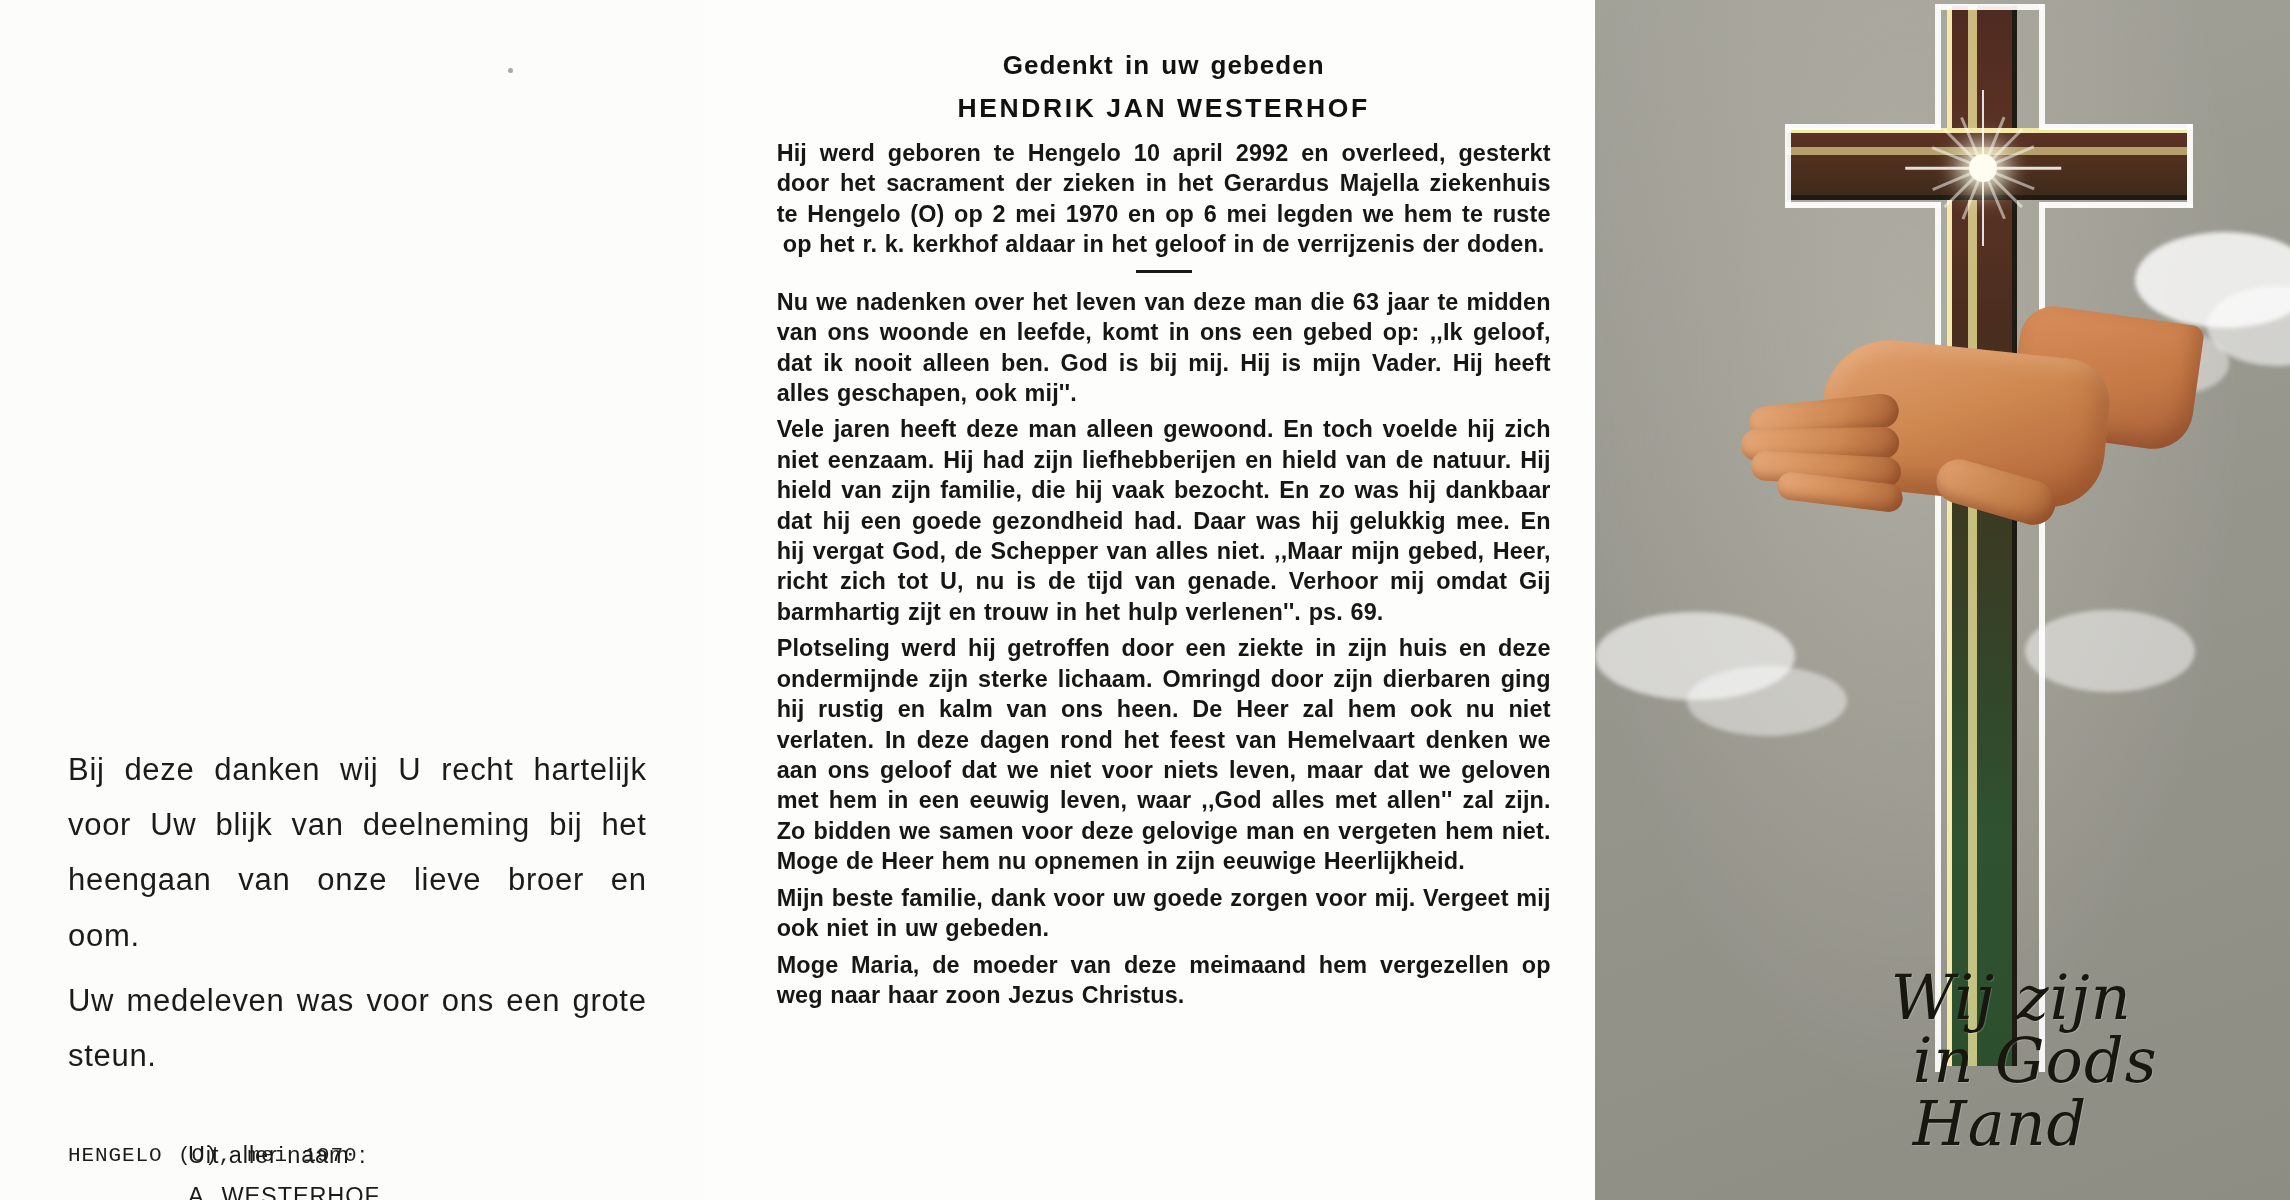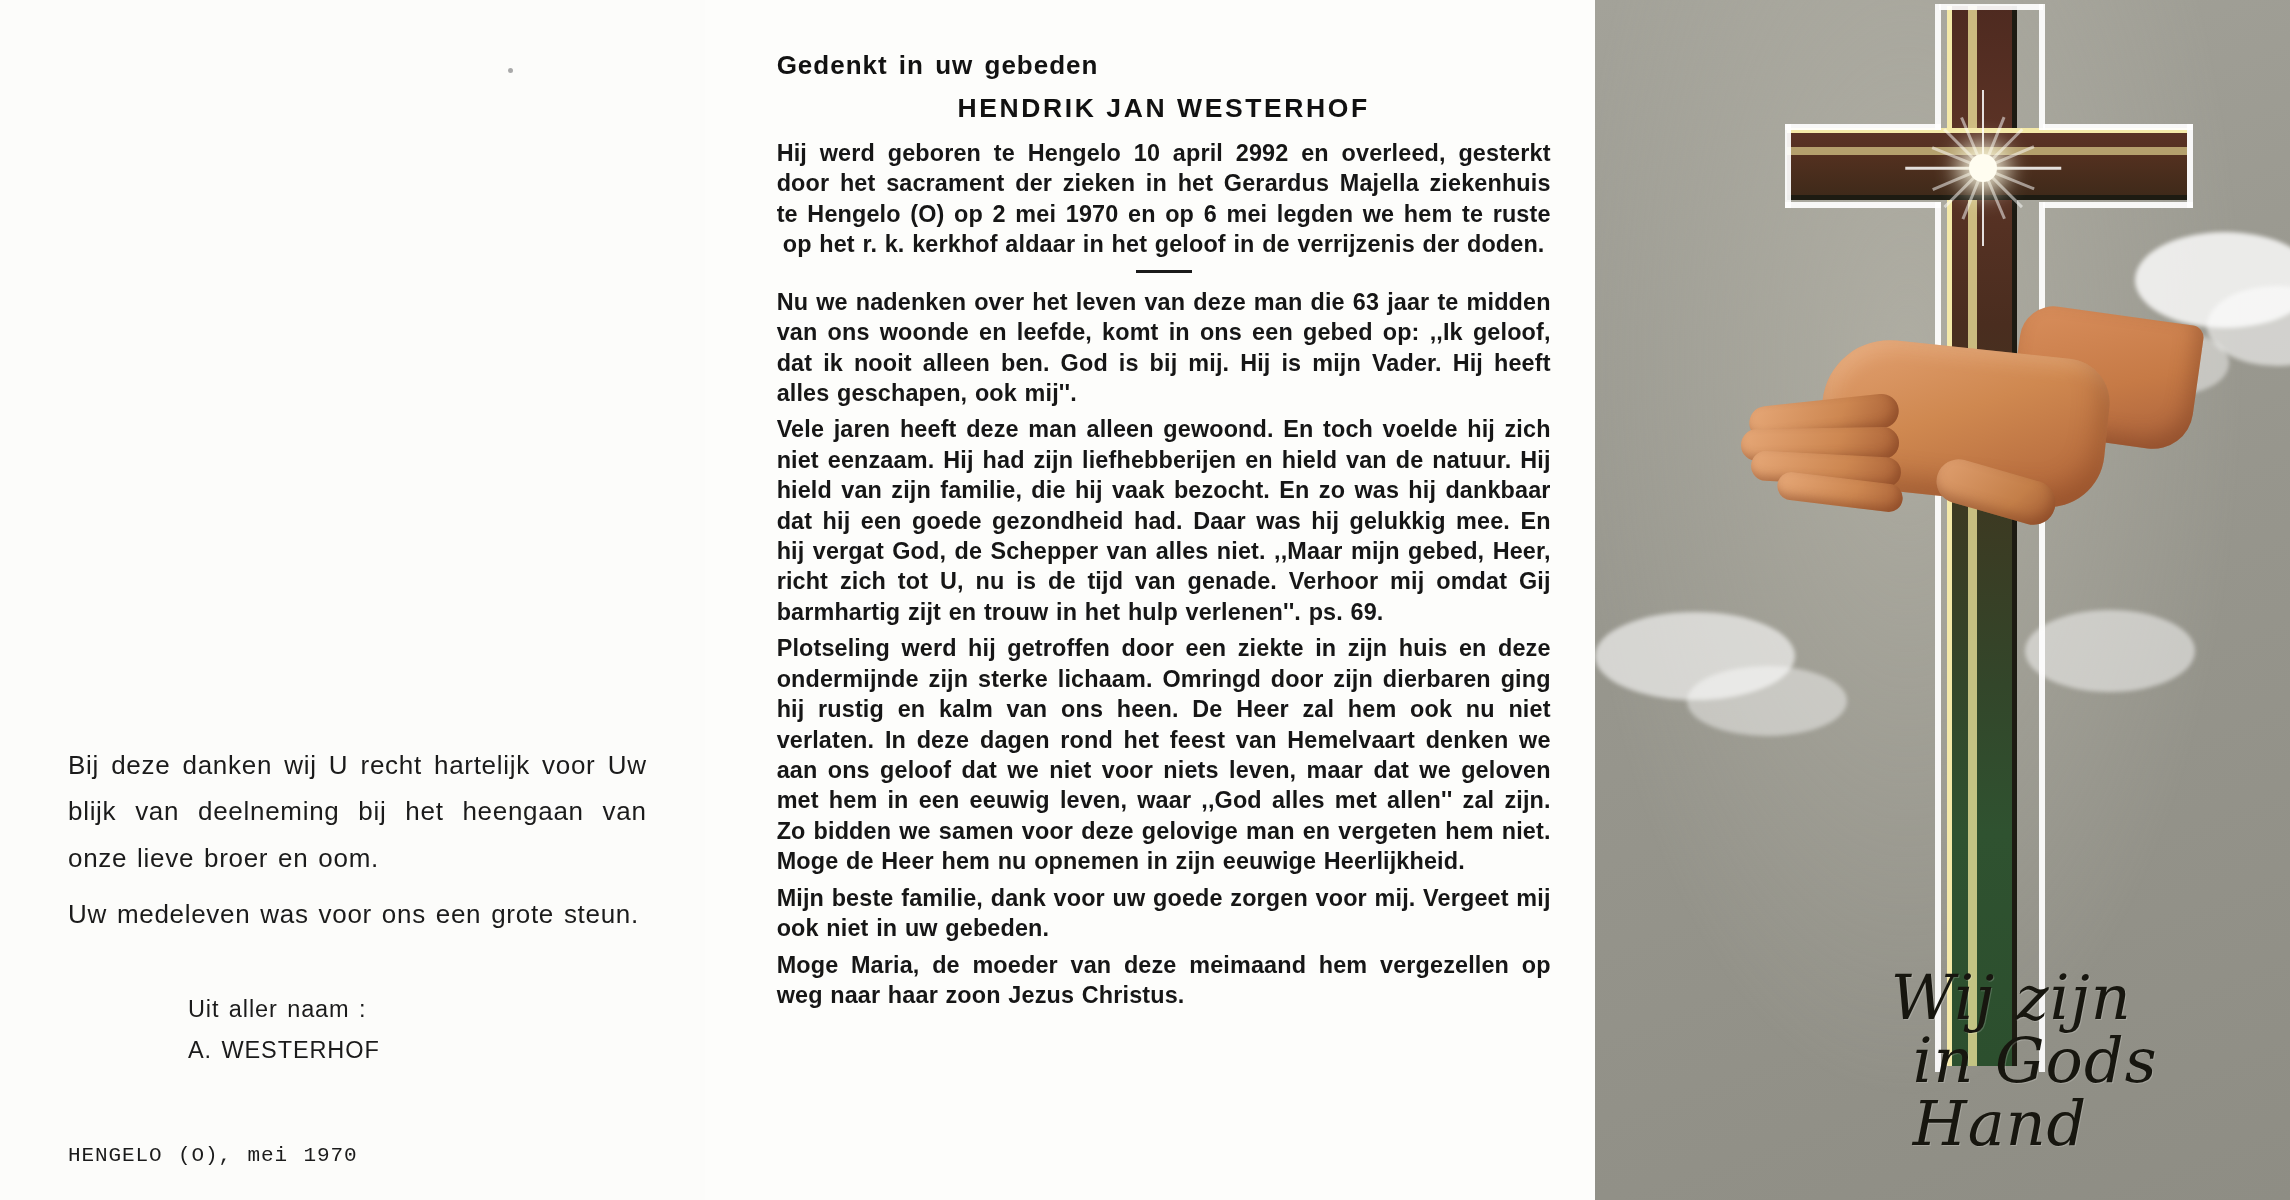--- a/index.html
+++ b/index.html
@@ -30,21 +30,21 @@
     box-sizing: border-box;
   }
   .left-inner {
     position: absolute;
     left: 68px;
     right: 58px;
     top: 742px;
   }
   .left-inner p {
     margin: 0 0 10px 0;
-    font-size: 26px;
+    font-size: 31px;
     line-height: 1.78;
     letter-spacing: 0.7px;
     color: #1b1b1b;
     text-align: justify;
     word-spacing: 2px;
   }
   .left-sign {
     margin-top: 52px;
     text-align: left;
     padding-left: 120px;
@@ -96,20 +96,21 @@
     box-sizing: border-box;
     padding: 46px 70px 0 820px;
   }
   .mid-inner {
     position: absolute;
     left: 72px;
     right: 44px;
     top: 50px;
   }
   .mid-title {
+    text-align: center;
     font-size: 26px;
     font-weight: bold;
     letter-spacing: 1.0px;
     color: #121212;
     word-spacing: 3px;
     margin-bottom: 12px;
   }
   .mid-name {
     text-align: center;
     font-size: 26.5px;

